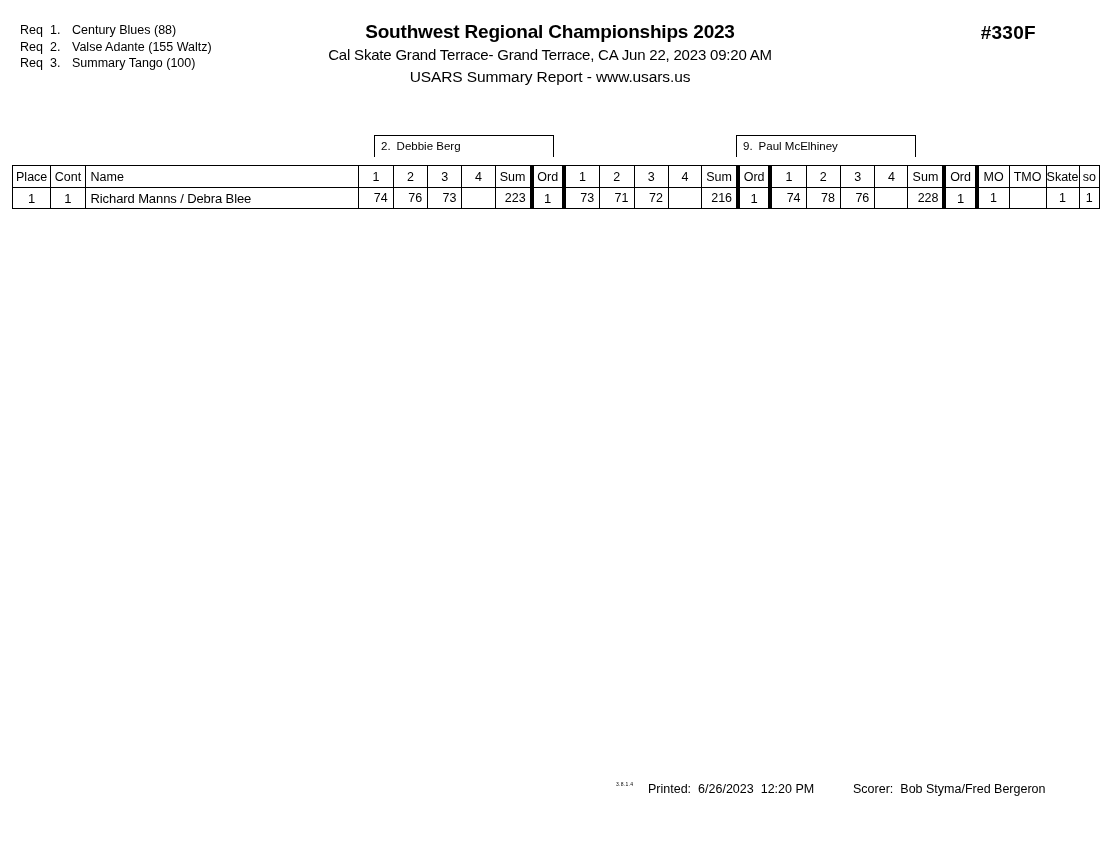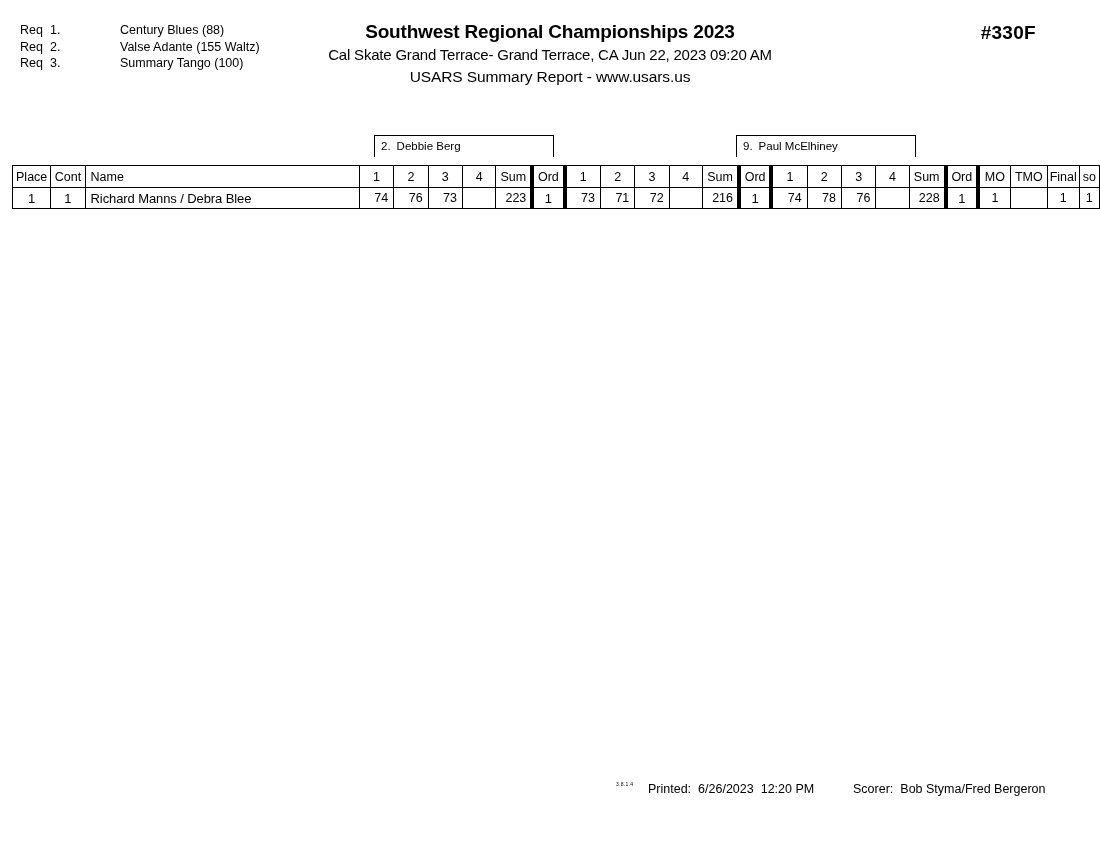--- a/index.html
+++ b/index.html
@@ -22,21 +22,21 @@
     position: absolute;
     left: 20px;
     top: 22px;
     font-size: 12.5px;
     line-height: 16.5px;
     white-space: nowrap;
   }
   .req-line { display: block; }
   .req-label { display: inline-block; width: 30px; }
   .req-num   { display: inline-block; width: 22px; }
-  .req-title { display: inline-block; margin-left: 48px; }
+  .req-title { display: inline-block; }
 
   
   #header-block {
     position: absolute;
     left: 0;
     right: 0;
     top: 20px;
     text-align: center;
   }
   #meet-title {
@@ -250,21 +250,21 @@
 
       <th class="c-score">1</th>
       <th class="c-score">2</th>
       <th class="c-score">3</th>
       <th class="c-score">4</th>
       <th class="c-sum">Sum</th>
       <th class="c-ord thick-l thick-r">Ord</th>
 
       <th class="c-mo">MO</th>
       <th class="c-tmo">TMO</th>
-      <th class="c-rule">Final</th>
+      <th class="c-rule">Skate</th>
       <th class="c-so">so</th>
     </tr>
   </thead>
   <tbody>
     <tr class="result-row">
       <td class="c-place">1</td>
       <td class="c-cont">1</td>
       <td class="c-name">Richard Manns / Debra Blee</td>
 
       <td class="c-score">74</td>

